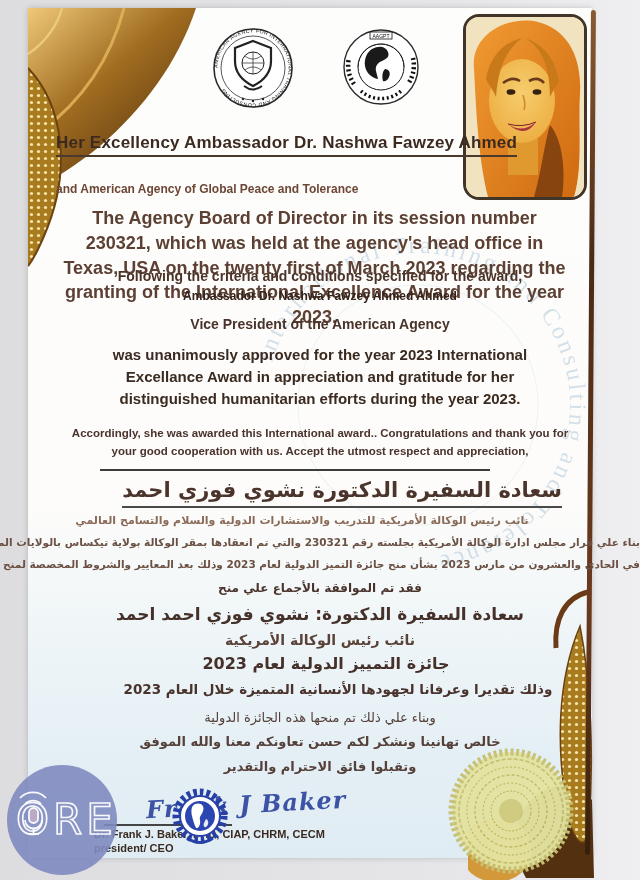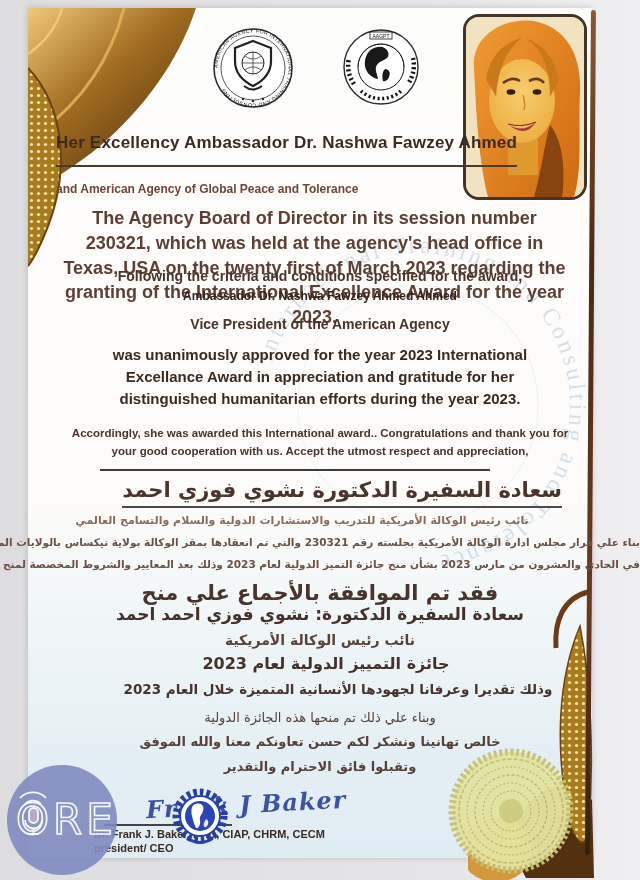--- a/index.html
+++ b/index.html
@@ -9,35 +9,35 @@
   #page{position:absolute;left:28px;top:8px;width:564px;height:850px;
         background:linear-gradient(180deg,#fdfdfc 0%,#fdfcfa 58%,#f0f6f8 72%,#e4eff5 88%,#e0ecf3 100%);
         box-shadow:0 0 6px rgba(0,0,0,.18);}
   .abs{position:absolute;}
   .en{color:#5d4034;}
   .ar{font-family:"DejaVu Sans",sans-serif;direction:rtl;color:#5f463b;}
   .ctr{text-align:center;left:0;right:0;}
   .nowrap{white-space:nowrap;}
   svg{display:block;}
   #title{left:56px;top:133px;font-size:17px;font-weight:bold;color:#3c2a21;letter-spacing:.2px;}
-  #title span{border-bottom:2px solid #4a3a2e;padding-bottom:13px;}
+  #title span{border-bottom:2px solid #4a3a2e;padding-bottom:3px;}
   #subtitle{left:56px;top:166px;width:460px;font-size:12px;font-weight:600;color:#6d4636;line-height:1.32;}
   #board-par{left:62px;top:206px;width:505px;font-size:18px;font-weight:600;text-align:center;line-height:1.38;color:#5d4034;}
   #following{top:268px;font-size:14px;font-weight:600;color:#4a3328;}
   #en-name{top:289px;font-size:12px;font-weight:bold;color:#34221b;}
   #en-role{top:316px;font-size:14px;font-weight:600;color:#4a3328;}
   #approval{left:80px;top:344px;width:480px;font-size:15px;font-weight:bold;text-align:center;line-height:1.45;color:#3a2a20;}
   #closing{left:58px;top:425px;width:524px;font-size:11.5px;font-weight:600;text-align:center;line-height:1.55;color:#4a332c;}
   #rule{left:100px;top:469px;width:390px;height:2px;background:#3c3c3c;}
   #ar-heading{left:40px;right:78px;top:478px;text-align:right;font-size:21px;font-weight:bold;color:#4a342c;}
   #ar-heading span{border-bottom:2px solid #4a4a4a;padding-bottom:4px;display:inline-block;}
   #ar-sub{left:40px;right:76px;top:514px;text-align:center;font-size:11px;font-weight:600;color:#8a6a58;}
   #ar-par1{top:536px;font-size:10.5px;font-weight:600;color:#6b5044;}
   #ar-par2{top:558px;font-size:10.5px;font-weight:600;color:#6b5044;}
-  #ar-approve{top:581px;font-size:21px;font-weight:bold;color:#4a332c;}
+  #ar-approve{top:581px;font-size:12px;font-weight:bold;color:#4a332c;}
   #ar-name{top:604px;font-size:17px;font-weight:bold;color:#45302a;}
   #ar-role{top:632px;font-size:14px;font-weight:600;color:#5a4238;}
   #ar-award{top:654px;font-size:16px;font-weight:bold;color:#45302a;margin-left:12px;}
   #ar-appr{top:681px;font-size:13.5px;font-weight:bold;color:#4a332c;padding-left:36px;}
   #ar-grant{top:710px;font-size:13px;font-weight:400;color:#55403a;}
   #ar-congrats{top:734px;font-size:13px;font-weight:600;color:#55403a;}
   #ar-respect{top:759px;font-size:13px;font-weight:600;color:#55403a;}
   #sig-script{left:146px;top:790px;font-family:"DejaVu Serif",serif;font-style:italic;font-weight:bold;
               font-size:24px;color:#3c52a4;transform:rotate(-3deg);letter-spacing:1px;}
   #sig-line{left:104px;top:824px;width:128px;height:2px;background:#444;}

